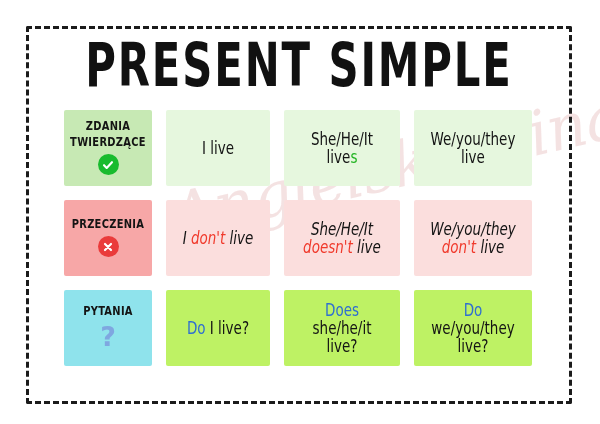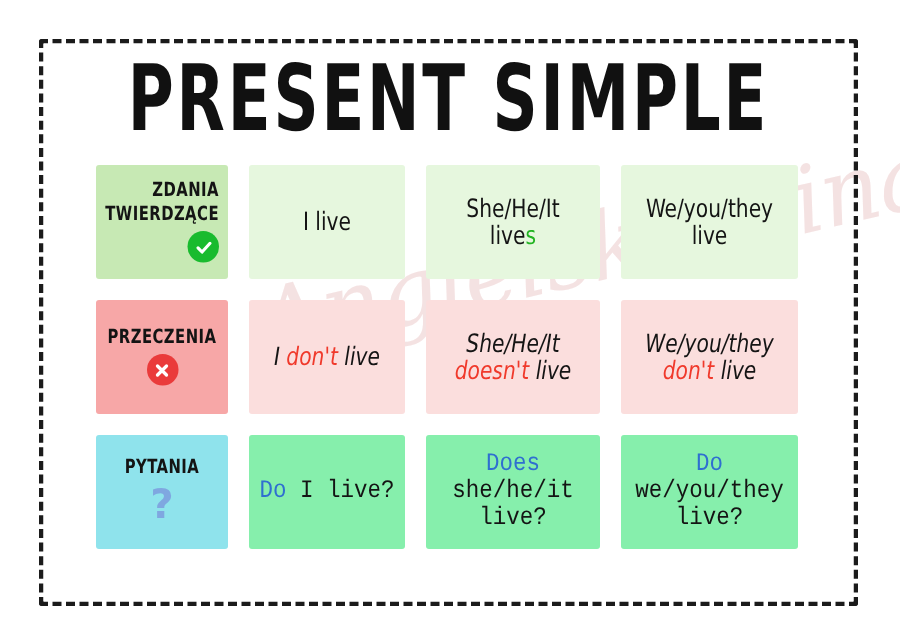--- a/index.html
+++ b/index.html
@@ -114,26 +114,26 @@
     line-height: 1.22;
     color: #141414;
     transform: scaleY(1.12);
     transform-origin: center;
   }
   .hl-green  { color: #22b422; }
   .hl-red    { color: #f0392b; }
   .hl-blue   { color: #2f6fd0; }
 
   
-  .theme-affirmative .label { background: #c7e9b4; align-items: flex-end; }
+  .theme-affirmative .label { background: #c7e9b4; }
   .theme-affirmative .body  { background: #e6f7de; }
   .theme-negative .label    { background: #f7a7a7; }
   .theme-negative .body     { background: #fbdedd; font-style: italic; }
   .theme-question .label    { background: #8fe3ec; }
-  .theme-question .body     { background: #86efac; font-family: Liberation Mono, monospace; }
+  .theme-question .body     { background: #bef264; }
 
   
   .icon-badge {
     width: 21px; height: 21px;
     border-radius: 50%;
     display: flex;
     align-items: center;
     justify-content: center;
     margin-top: 2px;
   }

